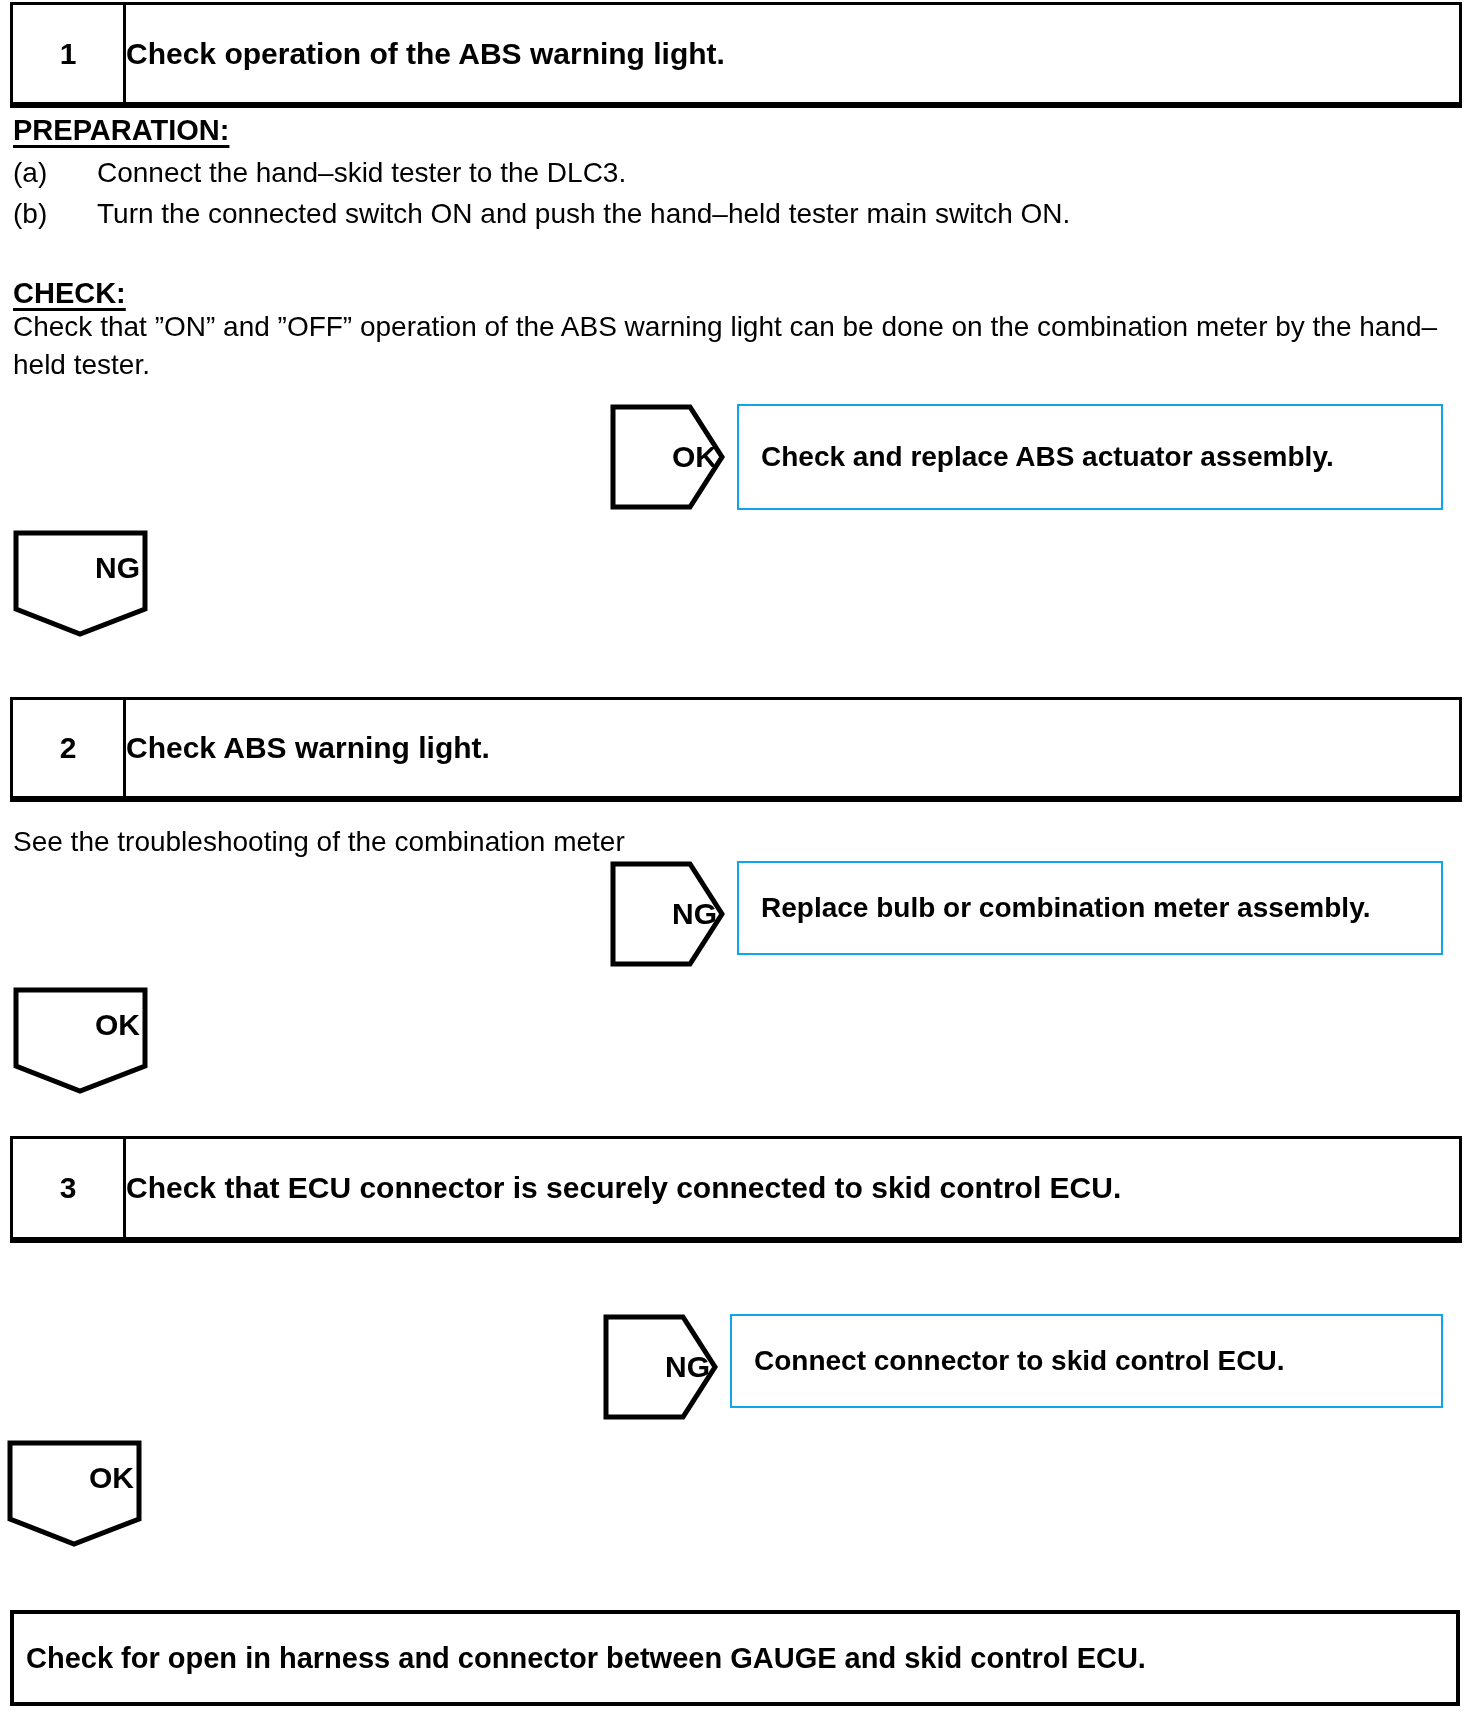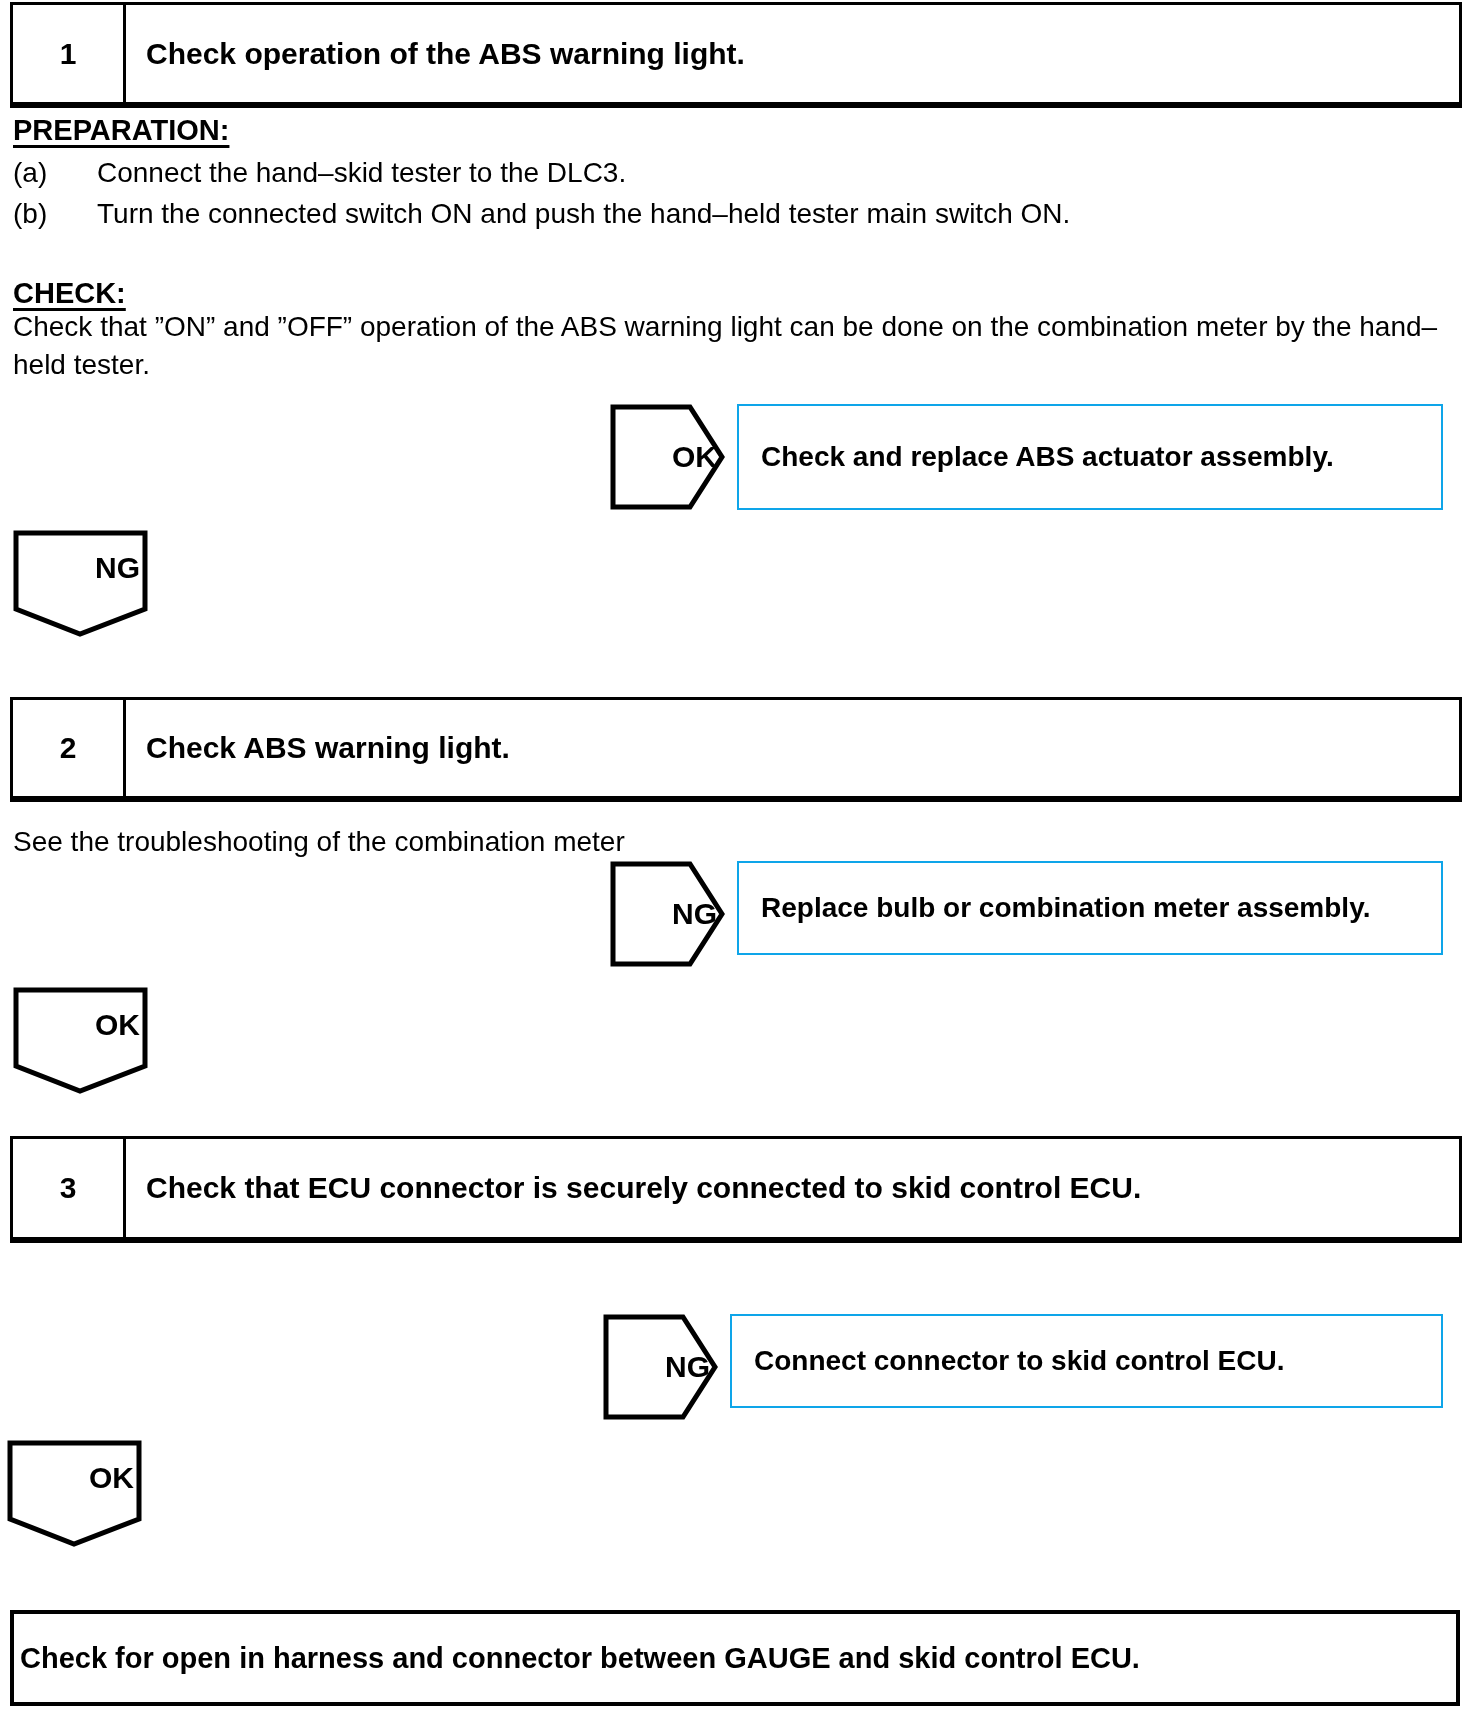--- a/index.html
+++ b/index.html
@@ -10,21 +10,21 @@
   .step-box{
     position:absolute;display:flex;box-sizing:border-box;background:#ffffff;
     border:3px solid #000;border-bottom-width:6px;
   }
   .step-box .num{
     flex:0 0 110px;width:110px;border-right:3px solid #000;
     display:flex;align-items:center;justify-content:center;
     font-weight:700;font-size:30px;
   }
   .step-box .title{
-    flex:1;display:flex;align-items:center;padding-left:20px;
+    flex:1;display:flex;align-items:center;
     font-weight:700;font-size:30px;
   }
   .heading{
     position:absolute;font-weight:700;font-size:29px;
     text-decoration:underline;text-decoration-thickness:3px;text-underline-offset:5px;
     white-space:nowrap;
   }
   .body-text{position:absolute;font-size:28px;}
   .list{position:absolute;}
   .list-row{line-height:41px;font-size:28px;white-space:nowrap;}
@@ -35,21 +35,21 @@
     display:flex;align-items:center;padding-left:22px;
     font-weight:700;font-size:28px;
   }
   .pent{position:absolute;}
   .pent svg{display:block;position:absolute;left:0;top:0;}
   .lbl{position:absolute;font-weight:700;font-size:30px;margin-left:37px;}
   .lbl-right{left:0;top:0;width:95px;height:100%;display:flex;align-items:center;justify-content:center;}
   .lbl-down{left:0;top:0;width:100%;height:76px;display:flex;align-items:center;justify-content:center;}
   .final-box{
     position:absolute;box-sizing:border-box;background:#ffffff;border:4px solid #000;
-    display:flex;align-items:center;padding-left:6px;font-weight:700;font-size:29px;
+    display:flex;align-items:center;padding-left:12px;font-weight:700;font-size:29px;
   }
 </style>
 </head>
 <body>
 
 <div class="page">
 
   <div class="step-box" style="left:10px;top:2px;width:1452px;height:106px;">
     <div class="num">1</div>
     <div class="title">Check operation of the ABS warning light.</div>

